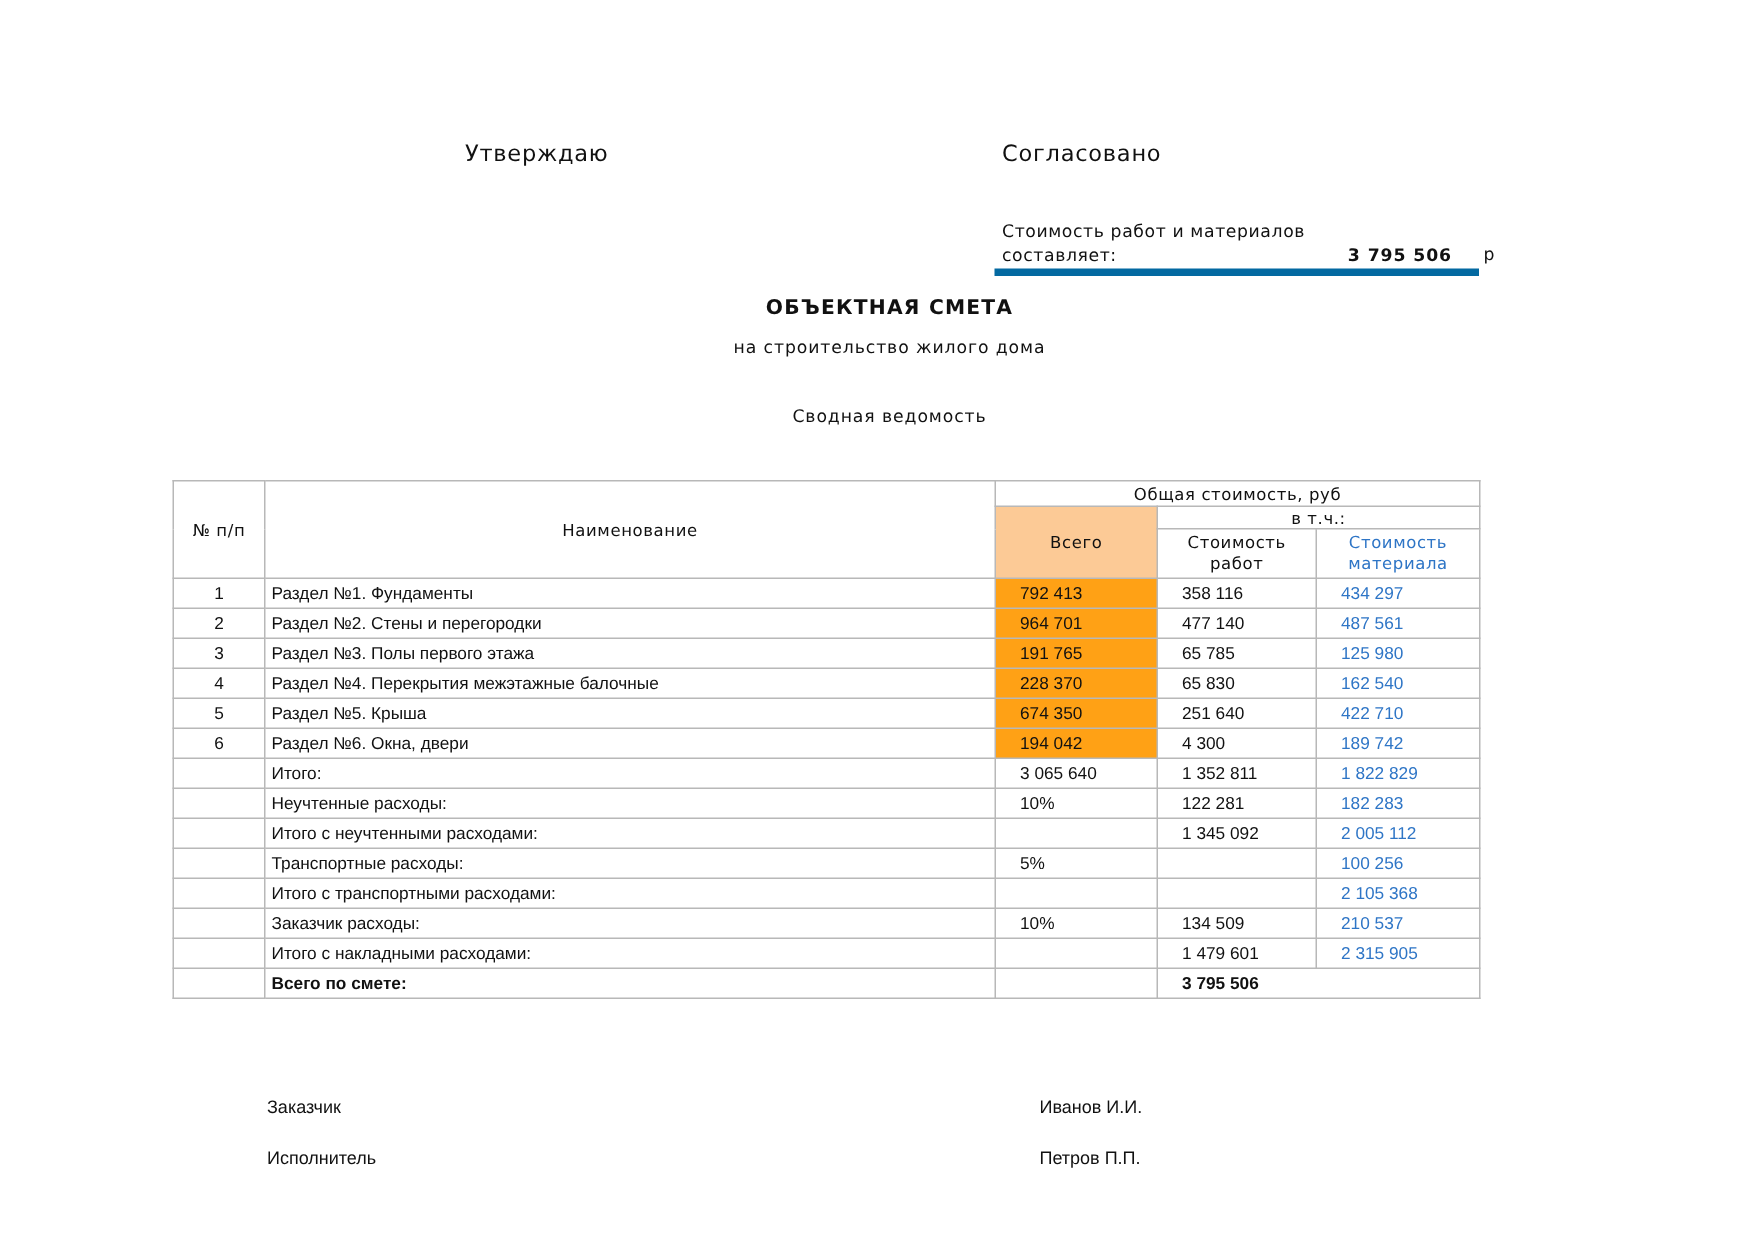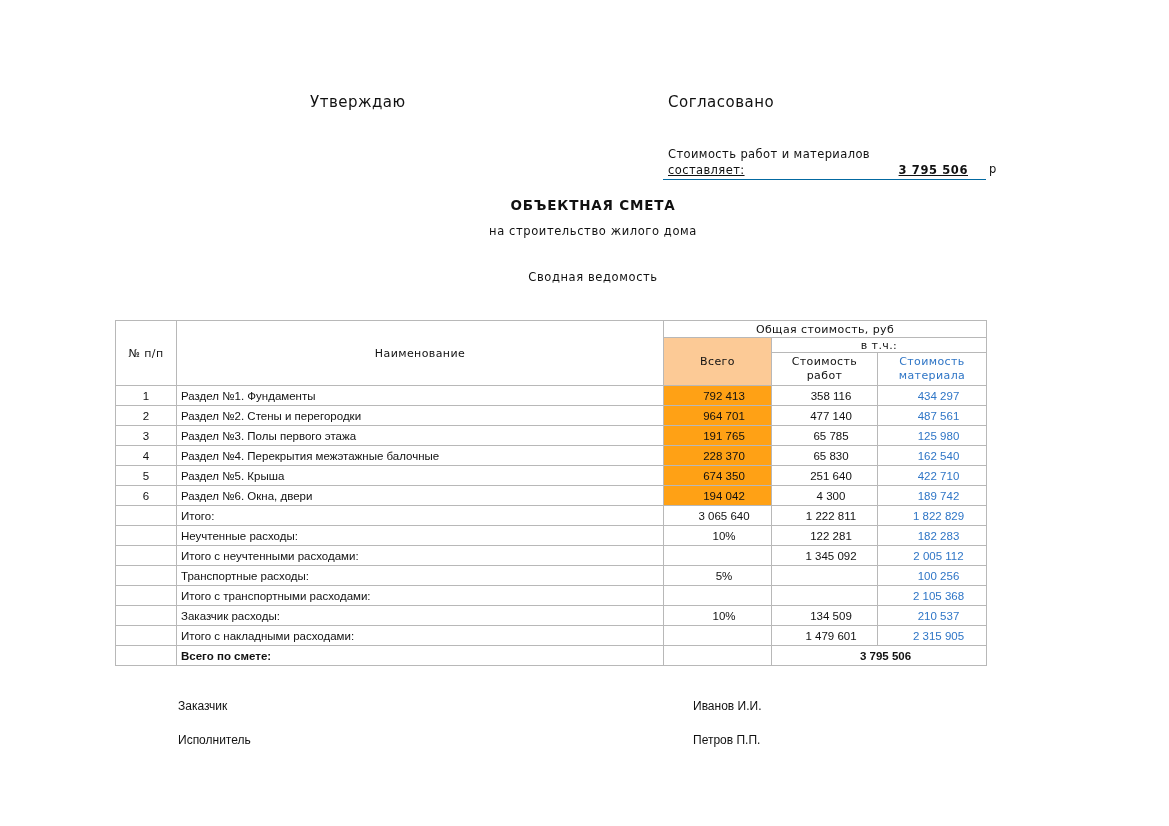--- a/index.html
+++ b/index.html
@@ -6,47 +6,47 @@
   #page{position:relative;width:1169px;height:826px;background:#ffffff;overflow:hidden;
         font-family:"DejaVu Sans",sans-serif;color:#111;}
 
   .toplabel{position:absolute;font-size:15px;letter-spacing:.5px;}
   #approve-left{left:310px;top:93px;}
   #approve-right{left:668px;top:93px;}
 
   #cost-block{position:absolute;left:663px;top:146px;width:323px;font-size:11.5px;letter-spacing:.4px;}
   #cost-block .l1{padding-left:5px;line-height:16px;}
   #cost-block .l2{display:flex;align-items:flex-end;justify-content:space-between;
-                  border-bottom:1px solid #0369a1;padding-left:5px;line-height:16px;padding-bottom:1px;text-decoration:underline;}
+                  border-bottom:5px solid #0369a1;padding-left:5px;line-height:16px;padding-bottom:1px;}
   #cost-block .val{font-weight:bold;letter-spacing:.6px;margin-right:18px;}
   #currency{position:absolute;left:989px;top:162px;font-size:11.5px;}
 
   .titleblock{position:absolute;left:208px;width:770px;text-align:center;}
   #doc-title{top:197px;font-size:13.5px;font-weight:bold;letter-spacing:.8px;}
   #doc-subtitle{top:224px;font-size:11.5px;letter-spacing:.6px;}
   #doc-section{top:270px;font-size:11.5px;letter-spacing:.6px;}
 
   table#estimate{position:absolute;left:115px;top:320px;border-collapse:collapse;table-layout:fixed;}
   #estimate th,#estimate td{border:1px solid #b8b8b8;box-sizing:border-box;overflow:hidden;}
   #estimate th{font-weight:normal;font-size:11px;letter-spacing:.4px;text-align:center;vertical-align:middle;padding:0 2px;}
   #estimate .hr1{height:17px;}
   #estimate .hr2{height:15px;}
   #estimate .hr3{height:33px;}
   #estimate td{height:20px;font-family:"Liberation Sans",sans-serif;font-size:11.5px;
                padding:0 3px;vertical-align:middle;}
-  #estimate td.c-num{text-align:center;padding-left:16px;}
+  #estimate td.c-num{padding-left:16px;}
   #estimate td.c-name{text-align:left;padding-left:4px;}
   #estimate td.c-id{text-align:center;}
   #estimate .orange{background:#FFA115;}
   #estimate .peach{background:#FCCA96;}
   #estimate .blue{color:#2E75C6;}
   #estimate .bold{font-weight:bold;}
   .prewrap{white-space:pre-line;line-height:14px;}
 
-  .sig{position:absolute;font-family:"Liberation Sans",sans-serif;font-size:12px;}
+  .sig{position:absolute;font-family:"Liberation Sans",sans-serif;font-size:12px;margin-top:32px;}
   #sig-customer-label{left:178px;top:699px;}
   #sig-customer-name{left:693px;top:699px;}
   #sig-contractor-label{left:178px;top:733px;}
   #sig-contractor-name{left:693px;top:733px;}
 </style>
 </head>
 <body>
 
 <div id="page">
 
@@ -131,21 +131,21 @@
           <td class="c-id">6</td>
           <td class="c-name">Раздел №6. Окна, двери</td>
           <td class="c-num orange">194 042</td>
           <td class="c-num">4 300</td>
           <td class="c-num blue">189 742</td>
         </tr>
         <tr>
           <td class="c-id"></td>
           <td class="c-name">Итого:</td>
           <td class="c-num">3 065 640</td>
-          <td class="c-num">1 222 811</td>
+          <td class="c-num">1 352 811</td>
           <td class="c-num blue">1 822 829</td>
         </tr>
         <tr>
           <td class="c-id"></td>
           <td class="c-name">Неучтенные расходы:</td>
           <td class="c-num">10%</td>
           <td class="c-num">122 281</td>
           <td class="c-num blue">182 283</td>
         </tr>
         <tr>

